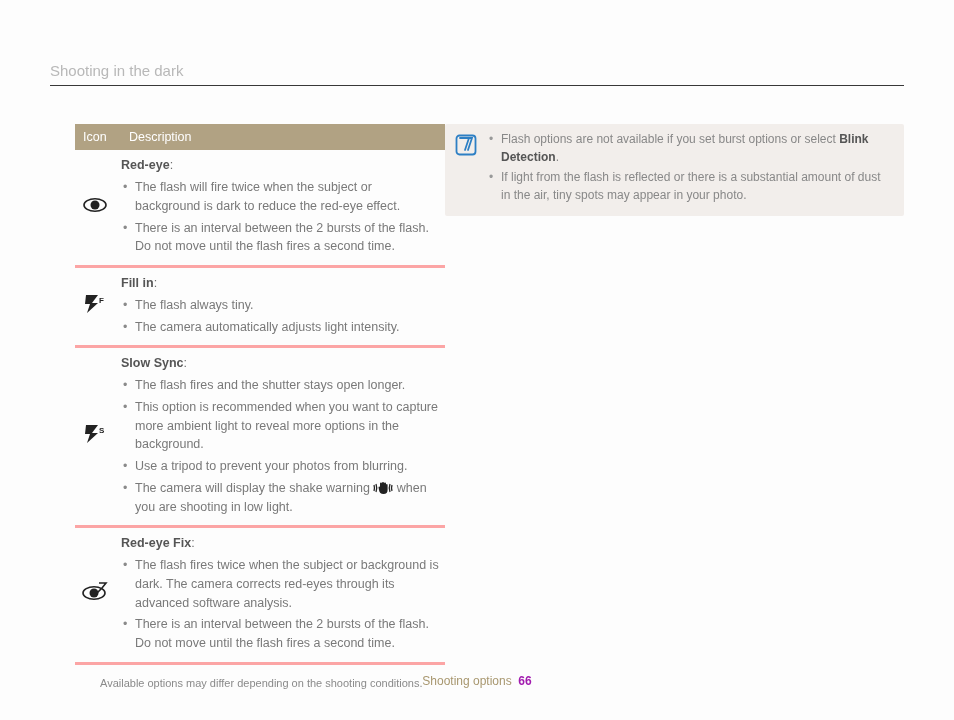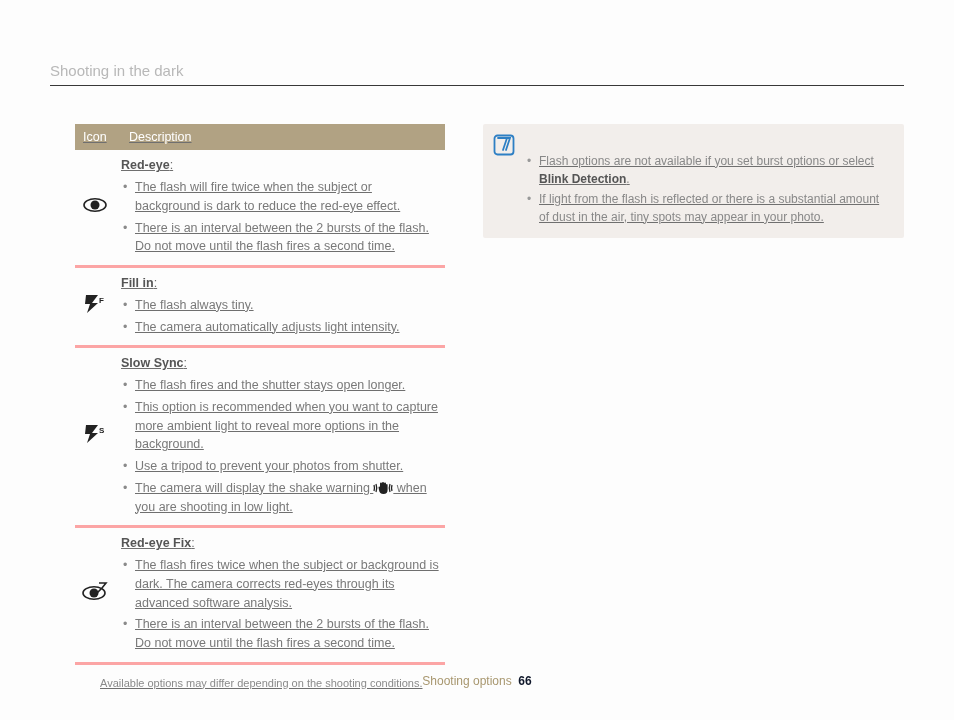--- a/index.html
+++ b/index.html
@@ -19,22 +19,20 @@
   .page-title {
     color: #b8b8b8;
     font-size: 15px;
     font-weight: normal;
     padding-bottom: 2px;
     border-bottom: 1px solid #383838;
     margin-bottom: 38px;
   }
   .columns {
     display: flex;
-    gap: 38px;
-    text-decoration: underline;
   }
   .col-left {
     width: 395px;
     padding-left: 25px;
   }
   .col-right {
     flex: 1;
   }
   table {
     width: 100%;
@@ -80,21 +78,21 @@
   }
   .footnote {
     margin-top: 10px;
     color: #8a8a8a;
     font-size: 11px;
     padding-left: 25px;
   }
   .note-box {
     background: #f2eeeb;
     border-radius: 2px;
-    padding: 26px 12px 10px 44px;
+    padding: 4px 12px 10px 44px;
     position: relative;
     color: #888;
     font-size: 12px;
   }
   .note-icon {
     position: absolute;
     left: 10px;
     top: 10px;
   }
   ul.notes {
@@ -118,21 +116,21 @@
   }
   .footer {
     position: absolute;
     bottom: 30px;
     width: 100%;
     text-align: center;
     font-size: 12px;
     color: #a8976f;
   }
   .footer .pg {
-    color: #0f172a;
+    color: #a21caf;
     font-weight: 600;
   }
   .inline-icon { vertical-align: -3px; }
 </style>
 </head>
 <body>
 
 <div class="page">
   <div class="page-title">Shooting in the dark</div>
 
@@ -190,21 +188,21 @@
                   <path d="M3 1 L15 1 L9 9 L15 9 L4 19 L7 10 L2 10 Z" fill="#222"></path>
                   <text x="16" y="9" font-size="8" font-weight="bold" fill="#222">S</text>
                 </svg>
               </span>
             </td>
             <td>
               <span class="desc-title">Slow Sync</span>:
               <ul class="opts">
                 <li>The flash fires and the shutter stays open longer.</li>
                 <li>This option is recommended when you want to capture more ambient light to reveal more options in the background.</li>
-                <li>Use a tripod to prevent your photos from shutter.</li>
+                <li>Use a tripod to prevent your photos from blurring.</li>
                 <li>The camera will display the shake warning <svg class="inline-icon" width="20" height="14" viewBox="0 0 20 14">
                       <path d="M1 4 Q2 7 1 10 M3 3 Q4.5 7 3 11" stroke="#222" stroke-width="1.3" fill="none"></path>
                       <path d="M19 4 Q18 7 19 10 M17 3 Q15.5 7 17 11" stroke="#222" stroke-width="1.3" fill="none"></path>
                       <path d="M7 5 L7 2.5 Q7 1.5 8 1.5 Q9 1.5 9 2.5 L9 5 L9 2 Q9 1 10 1 Q11 1 11 2 L11 5 L11 2.5 Q11 1.5 12 1.5 Q13 1.5 13 2.5 L13 6 L13 4 Q13 3 13.8 3 Q14.6 3 14.6 4 L14.6 9 Q14.6 13 10.5 13 Q6.5 13 6 9 L5.5 6.5 Q5.5 5.5 6.3 5.5 Q7 5.5 7 6.3 Z" fill="#222"></path>
                     </svg> when you are shooting in low light.</li>
               </ul>
             </td>
           </tr>
 
           <tr>

